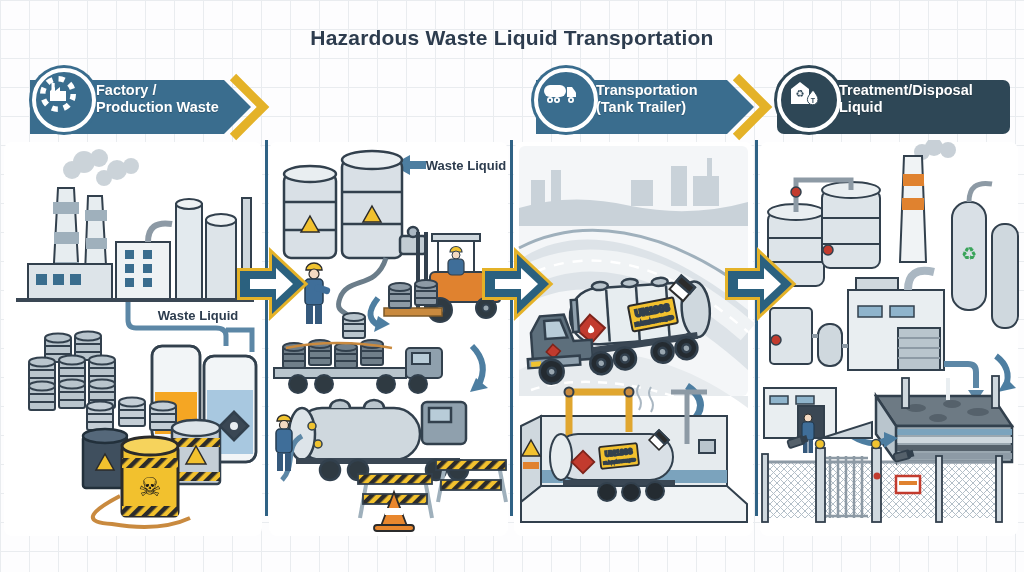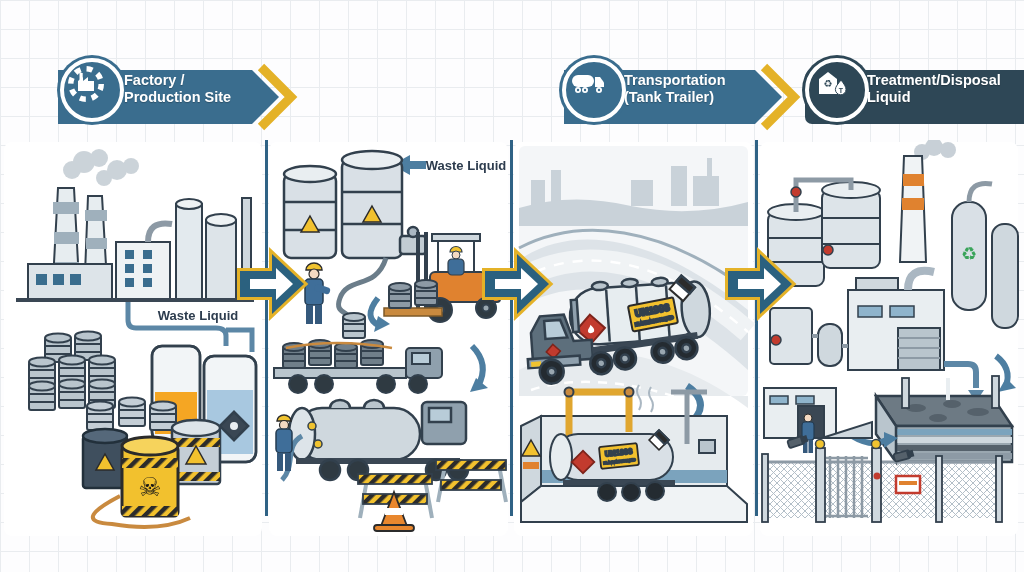--- a/index.html
+++ b/index.html
@@ -9,21 +9,21 @@
     background-color:#fdfdfe;
     background-image:
       linear-gradient(#e9ecef 1px, transparent 1px),
       linear-gradient(90deg, #e9ecef 1px, transparent 1px);
     background-size:29px 29px;
   }
   .title{
     position:absolute; top:26px; left:0; width:1024px; text-align:center;
     font-size:21px; font-weight:bold; color:#2d3c4e; letter-spacing:.2px;
   }
-  .banner{position:absolute; top:62px; height:70px;margin-left:28px;}
+  .banner{position:absolute; top:72px; height:70px;}
   .banner svg{position:absolute; top:0; left:0;}
   .stage-circle{
     position:absolute; top:-4px; width:56px; height:56px; border-radius:50%;
     background:#3a6d8e; border:4px solid #fff; box-shadow:0 0 0 3px #3a6d8e;
     display:flex; align-items:center; justify-content:center;
   }
   .stage-circle.dark{background:#2e4756; box-shadow:0 0 0 3px #2e4756;}
   .stage-label{
     position:absolute; top:10px; color:#fff; font-weight:bold; font-size:14.5px;
     line-height:17px; white-space:nowrap; text-shadow:0 1px 1px rgba(0,0,0,.25);
@@ -31,37 +31,38 @@
   .divider{position:absolute; top:140px; width:3px; height:376px; background:#2f6285;}
   .mid-arrow{position:absolute; width:80px; height:80px;}
   .panel{position:absolute; top:140px;}
   .lbl{font-weight:bold; fill:#2d3c4e;}
 </style>
 </head>
 <body>
 
 <div id="canvas">
 
+  <div class="title">Hazardous Waste Liquid Transportation</div>
 
   <div class="banner" style="left:0;width:300px;">
     <svg width="300" height="70" viewBox="0 0 300 70">
       <polyline points="233,5 263,35 233,65" fill="none" stroke="#e4b228" stroke-width="9"></polyline>
       <polygon points="30,8 224,8 251,35 224,62 30,62" fill="#3a6d8e"></polygon>
     </svg>
     <div class="stage-circle" style="left:32px;">
       <svg width="44" height="44" viewBox="-22 -22 44 44">
         <circle r="15" fill="none" stroke="#fff" stroke-width="6" stroke-dasharray="5.9 5.9"></circle>
         <circle r="12.5" fill="#3a6d8e"></circle>
         <rect x="-6.5" y="-11" width="3.2" height="7" fill="#fff"></rect>
         <path d="M-8,7 L-8,-3 L-3,-7 L-3,-3 L2,-7 L2,-3 L8,-3 L8,7 Z" fill="#fff"></path>
       </svg>
     </div>
     <div class="stage-label" style="left:96px;">
       <div>Factory /</div>
-        <div>Production Site</div>
+        <div>Production Waste</div>
     </div>
   </div>
 
 
   <div class="banner" style="left:528px;width:250px;">
     <svg width="250" height="70" viewBox="0 0 250 70">
       <polyline points="208,5 238,35 208,65" fill="none" stroke="#e4b228" stroke-width="9"></polyline>
       <polygon points="8,8 199,8 226,35 199,62 8,62" fill="#3a6d8e"></polygon>
     </svg>
     <div class="stage-circle" style="left:6px;">

